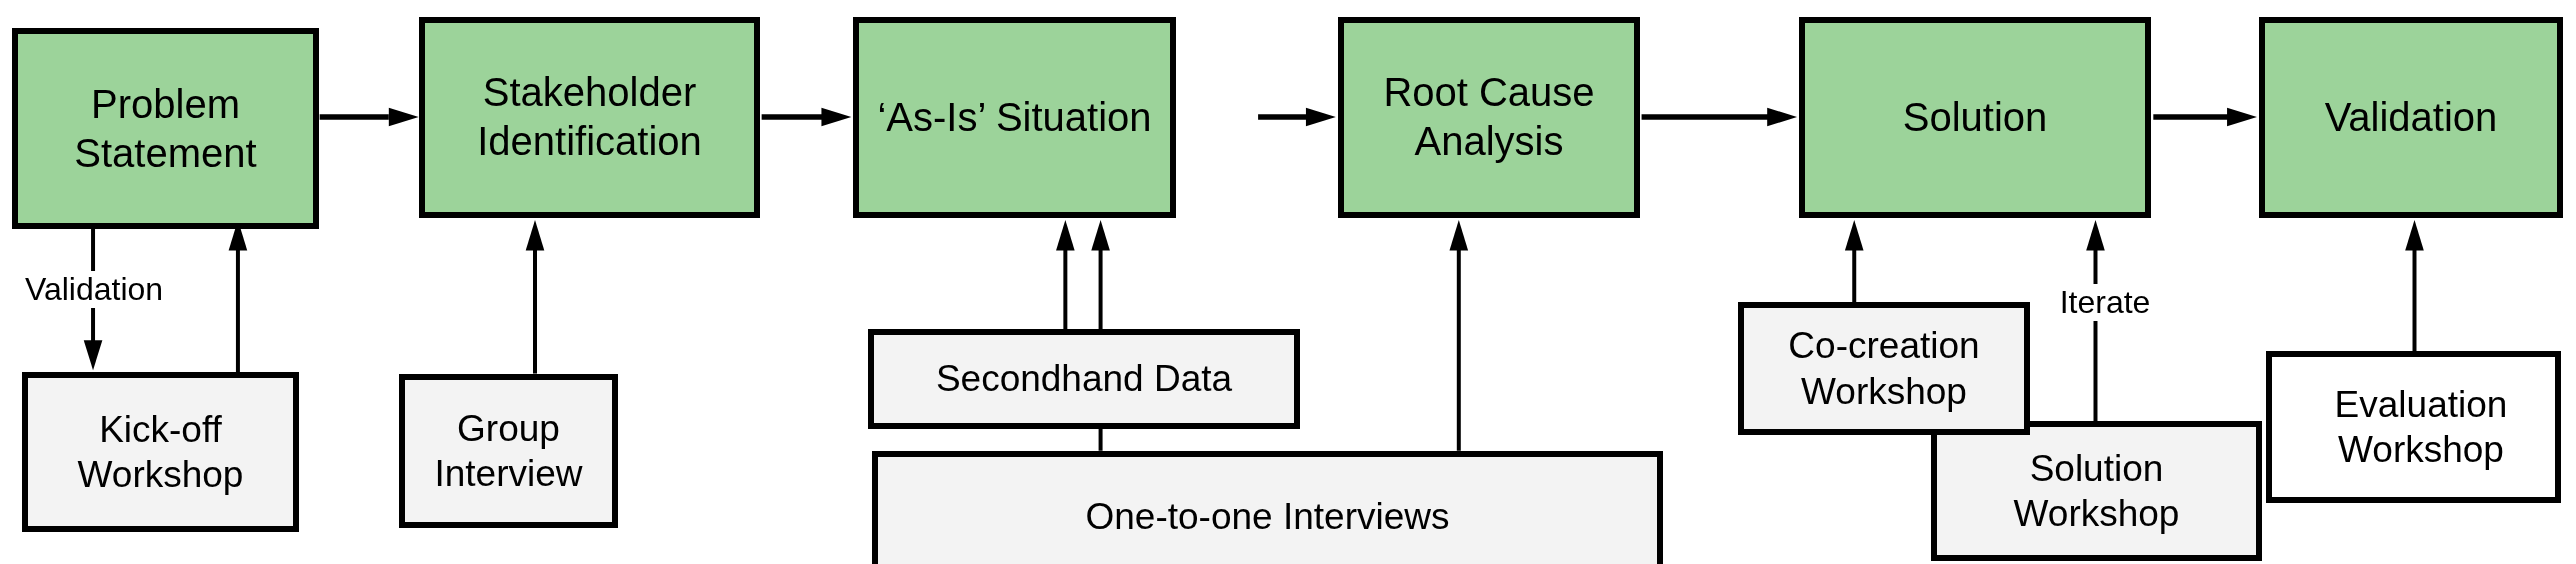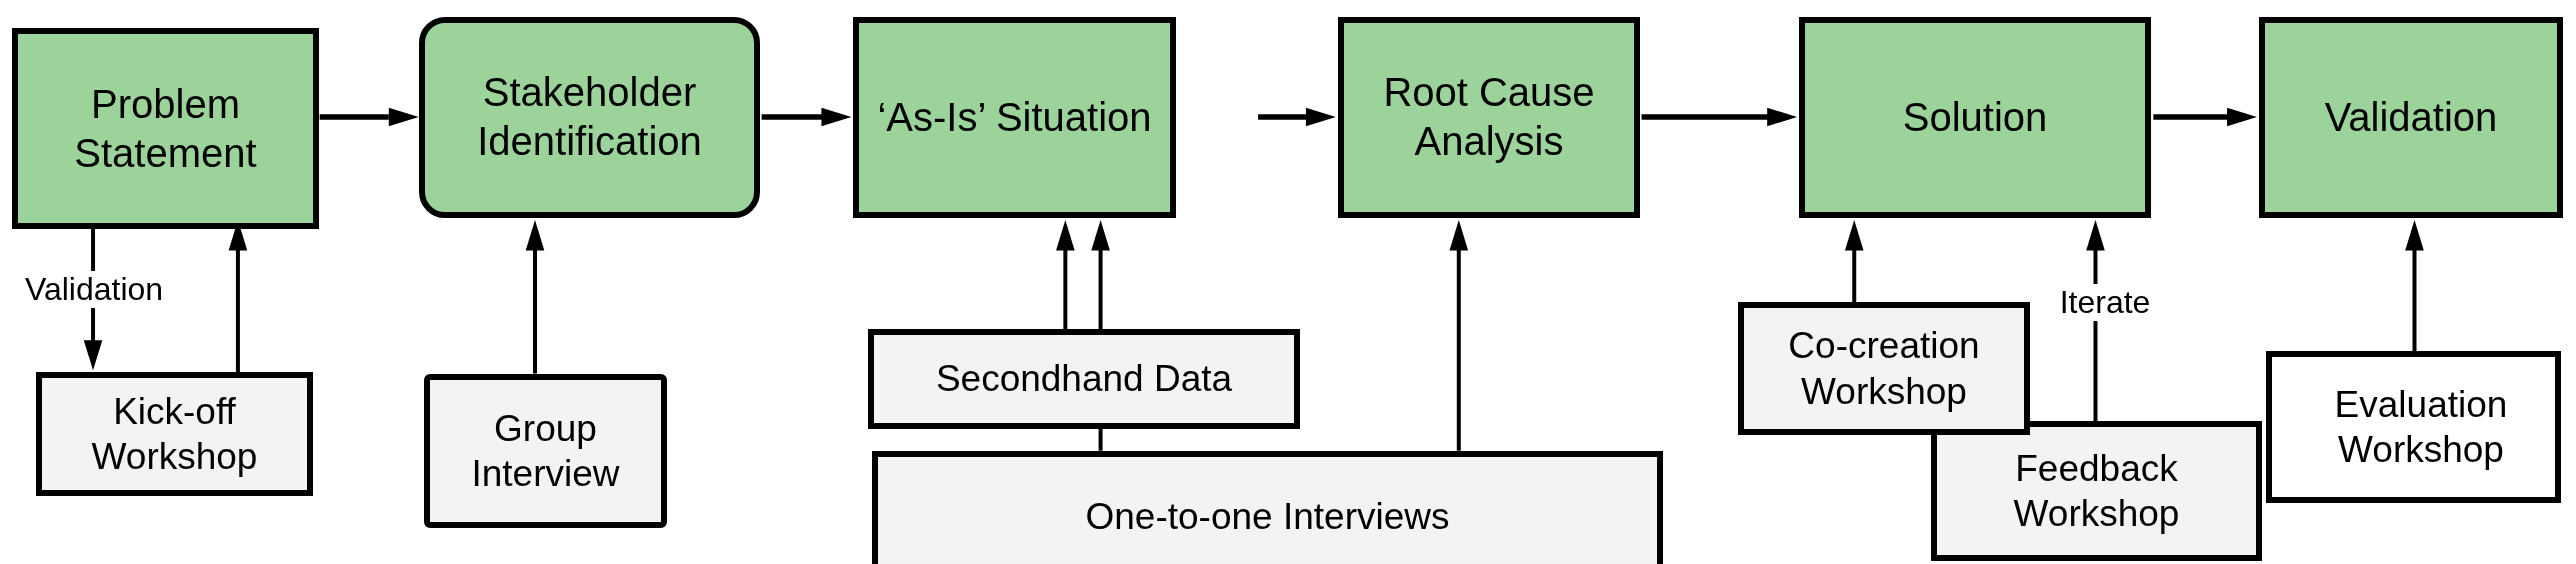--- a/index.html
+++ b/index.html
@@ -127,51 +127,51 @@
 
     <g>
       <line x1="3633" y1="373" x2="3633" y2="530" stroke="currentColor" stroke-width="6"></line>
       <polygon points="3633,331 3619,377 3647,377" fill="currentColor"></polygon>
     </g>
   </svg>
 
   <div class="box stage" style="left:12px; top:28px; width:307px; height:201px;">
     <span class="label-text">Problem Statement</span>
   </div>
-  <div class="box stage" style="left:419px; top:16.6px; width:341px; height:201px;border-radius:26px;">
+  <div class="box stage" style="left:419px; top:16.6px; width:341px; height:201px;">
     <span class="label-text">Stakeholder Identification</span>
   </div>
   <div class="box stage" style="left:853px; top:16.6px; width:323px; height:201px;">
     <span class="label-text">‘As-Is’ Situation</span>
   </div>
   <div class="box stage" style="left:1338px; top:16.6px; width:302px; height:201px;">
     <span class="label-text">Root Cause Analysis</span>
   </div>
   <div class="box stage" style="left:1799px; top:16.6px; width:352px; height:201px;">
     <span class="label-text">Solution</span>
   </div>
   <div class="box stage" style="left:2259px; top:16.6px; width:304px; height:201px;">
     <span class="label-text">Validation</span>
   </div>
 
-  <div class="box method" style="left:22px; top:372px; width:277px; height:124px;margin-left:14px;">
+  <div class="box method" style="left:22px; top:372px; width:277px; height:160px;">
     <span class="label-text">Kick-off Workshop</span>
   </div>
-  <div class="box method" style="left:424px; top:374px; width:243px; height:154px;border-radius:6px;">
+  <div class="box method" style="left:399px; top:374px; width:219px; height:154px;">
     <span class="label-text">Group Interview</span>
   </div>
   <div class="box method" style="left:868px; top:329px; width:432px; height:100px;">
     <span class="label-text">Secondhand Data</span>
   </div>
   <div class="box method" style="left:872px; top:451px; width:791px; height:132px;">
     <span class="label-text">One-to-one Interviews</span>
   </div>
 
   <div class="box method" style="left:1931px; top:421px; width:331px; height:140px; padding:0 6.6px;">
-    <span class="label-text">Feedback Workshop</span>
+    <span class="label-text">Solution Workshop</span>
   </div>
   <div class="box method" style="left:1738px; top:302px; width:292px; height:133px;justify-content:flex-end;">
     <span class="label-text">Co-creation Workshop</span>
   </div>
   <div class="box method white" style="left:2266px; top:351px; width:295px; height:152px;">
     <span class="label-text">Evaluation Workshop</span>
   </div>
 
   <div class="edge-label" style="left:94px; top:271px;">Validation</div>
   <div class="edge-label" style="left:2105px; top:284px;">Iterate</div>

